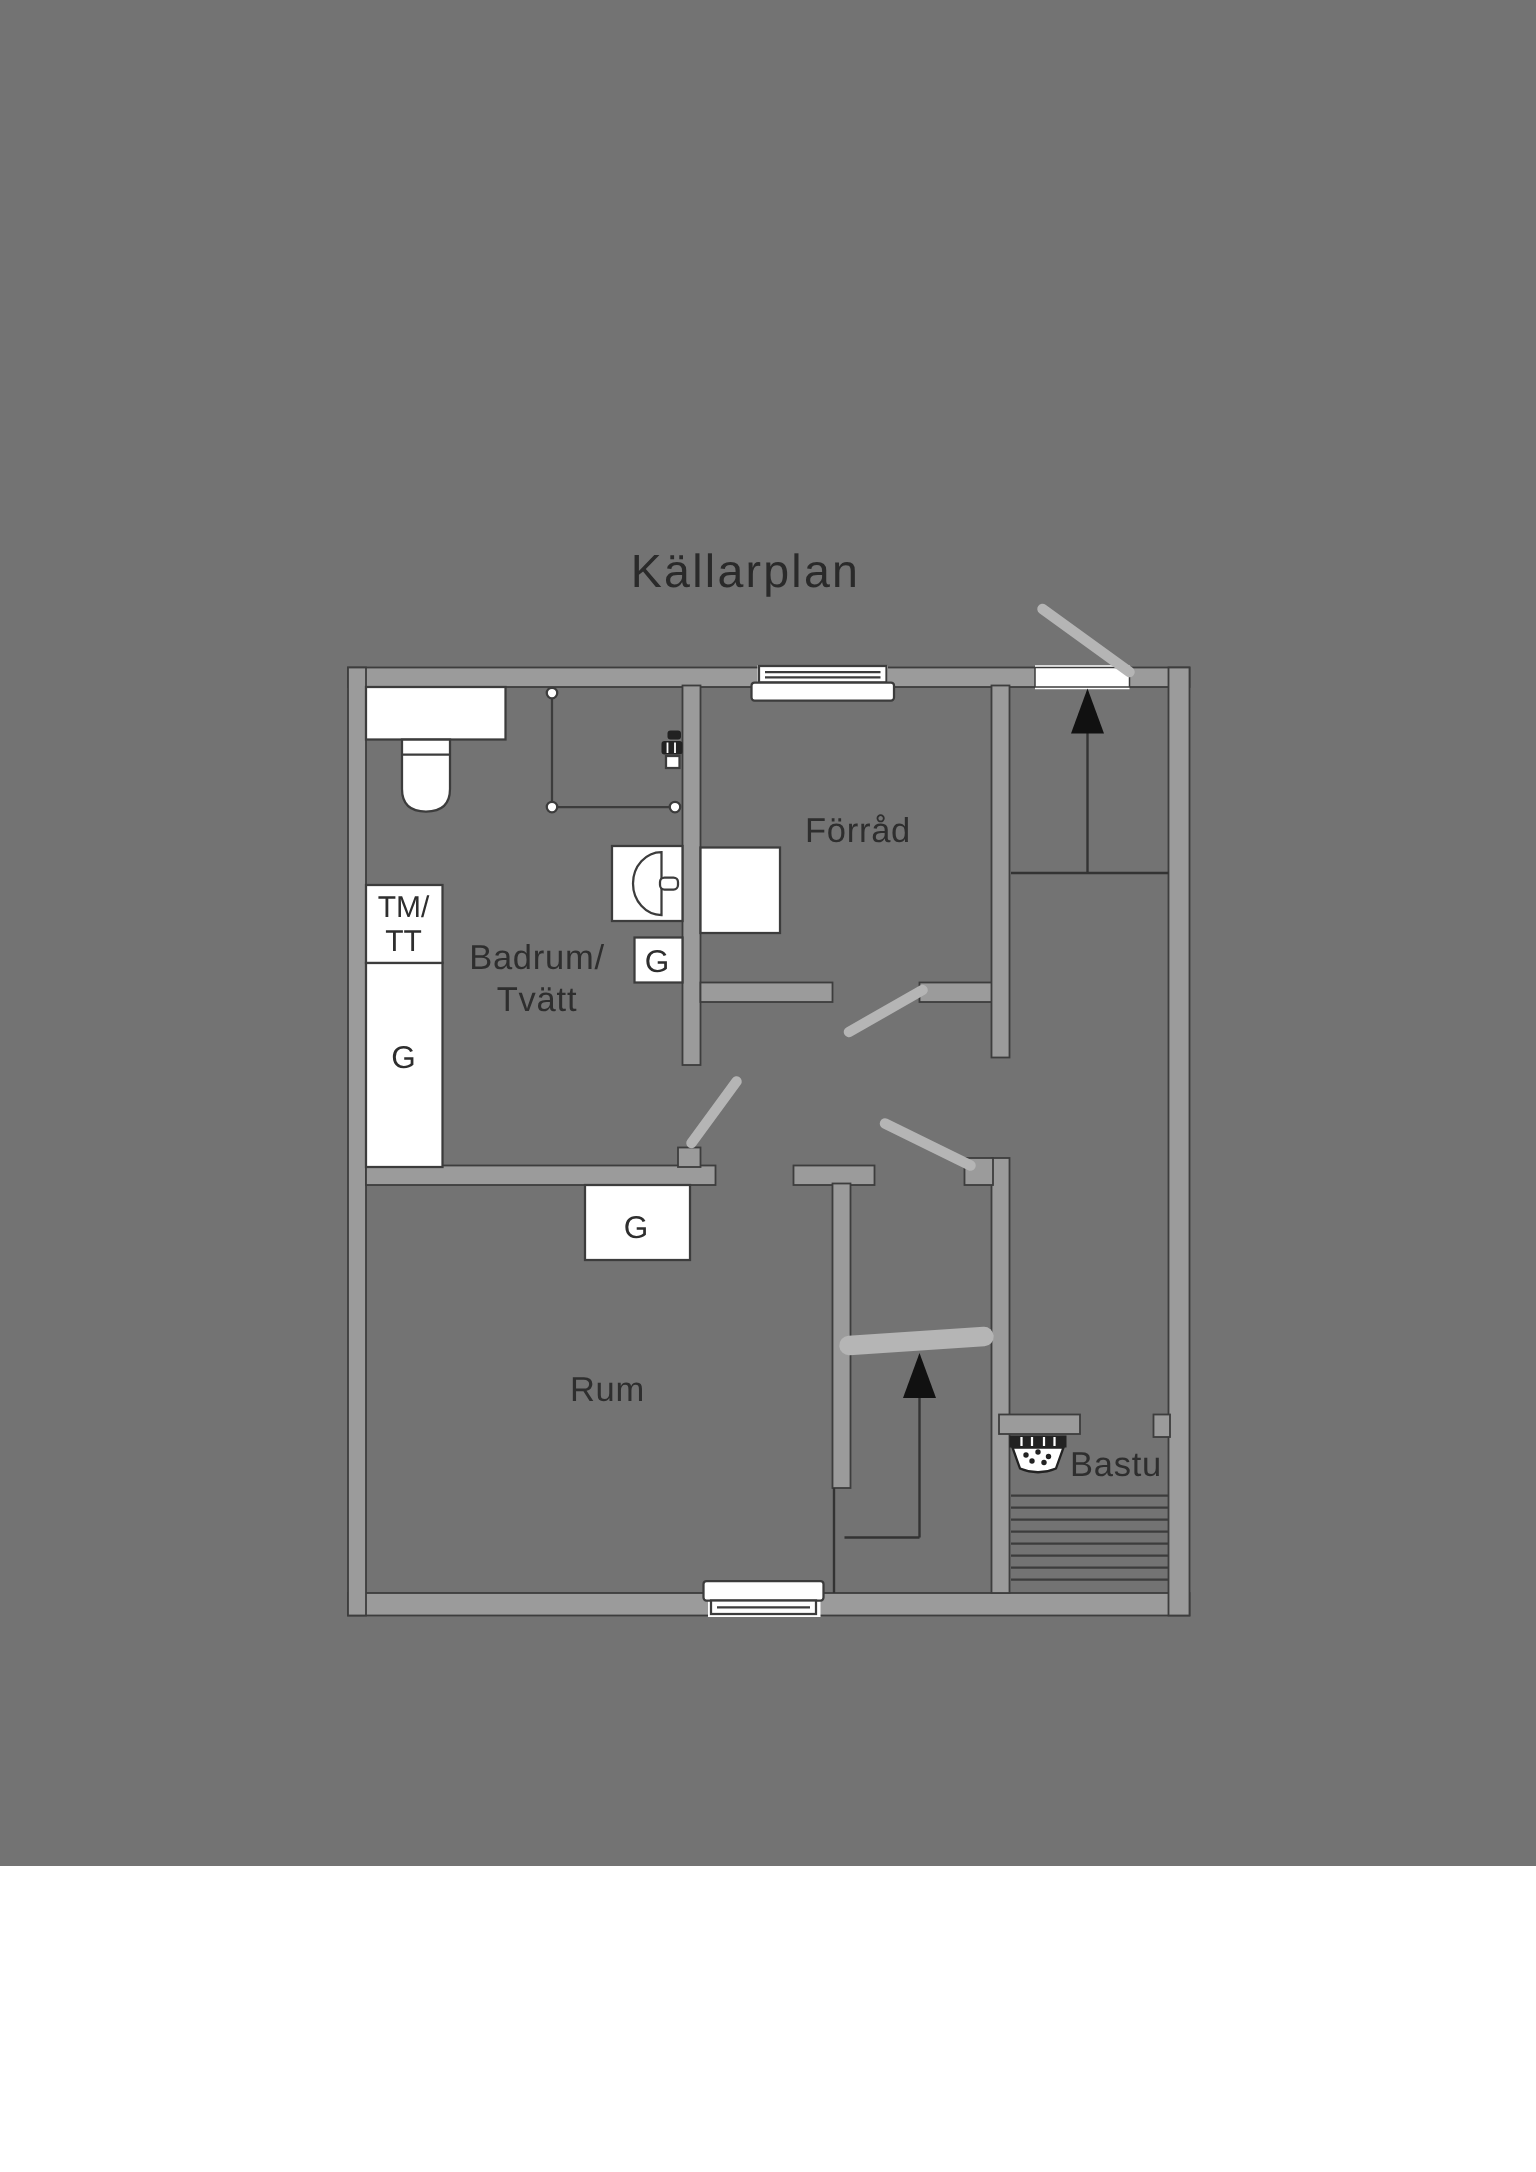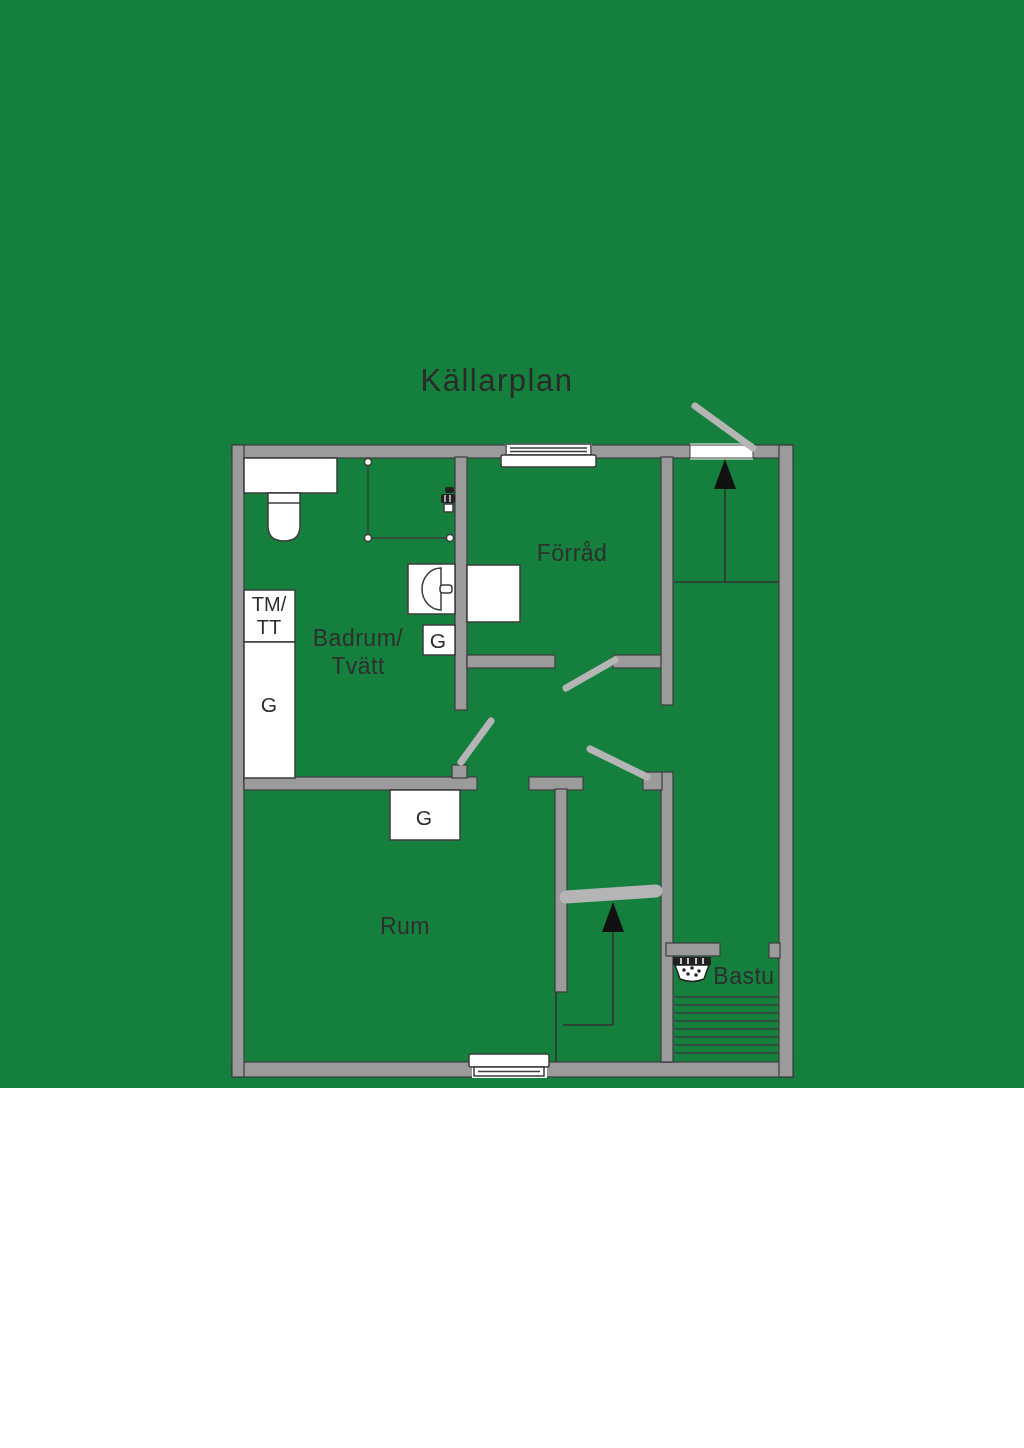--- a/index.html
+++ b/index.html
@@ -1,17 +1,17 @@
 <!DOCTYPE html>
 <html><head>
 <meta charset="utf-8">
 <style>
   html,body{margin:0;padding:0;background:#ffffff;}
   body{font-family:"Liberation Sans","DejaVu Sans",sans-serif;}
-  .page{position:relative;width:1024px;height:1088px;background:#15803d;overflow:hidden;}
+  .page{position:relative;width:1024px;height:1244px;background:#737373;overflow:hidden;}
   svg{position:absolute;left:0;top:0;}
   text{fill:#2e2e2e;}
   .title-text{font-size:31px;letter-spacing:1.5px;fill:#2a2a2a;}
   .room-label{font-size:23px;letter-spacing:0.5px;}
   .small-label{font-size:20px;}
   .g-label{font-size:21px;}
   .wall{fill:#9b9b9b;stroke:#3d3d3d;stroke-width:1.2;}
   .thin{fill:none;stroke:#3c3c3c;stroke-width:1.5;}
   .thinfill{fill:#ffffff;stroke:#3c3c3c;stroke-width:1.5;}
   .leaf{stroke:#b5b5b5;stroke-width:7;stroke-linecap:round;}

